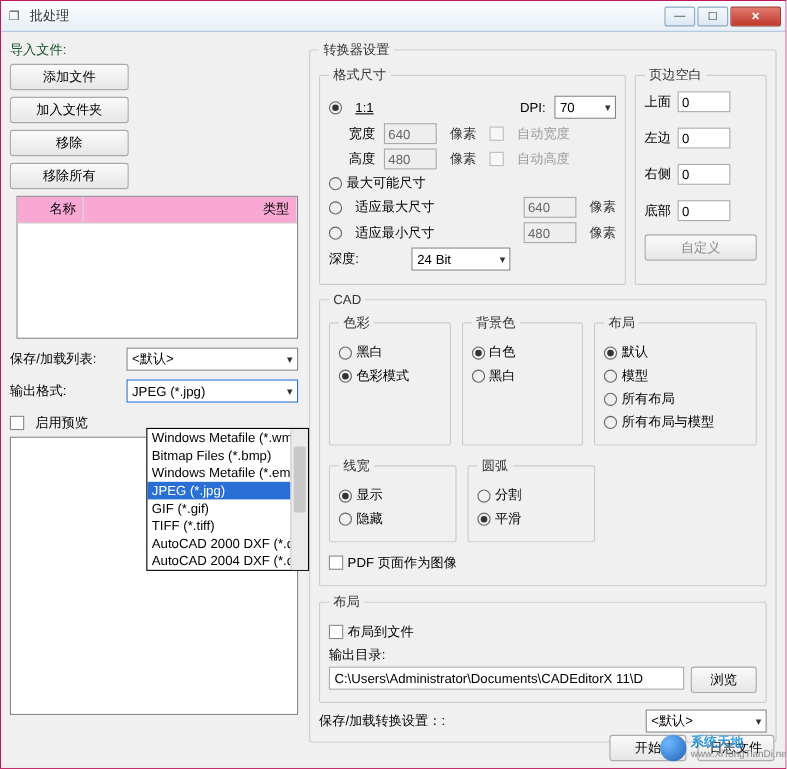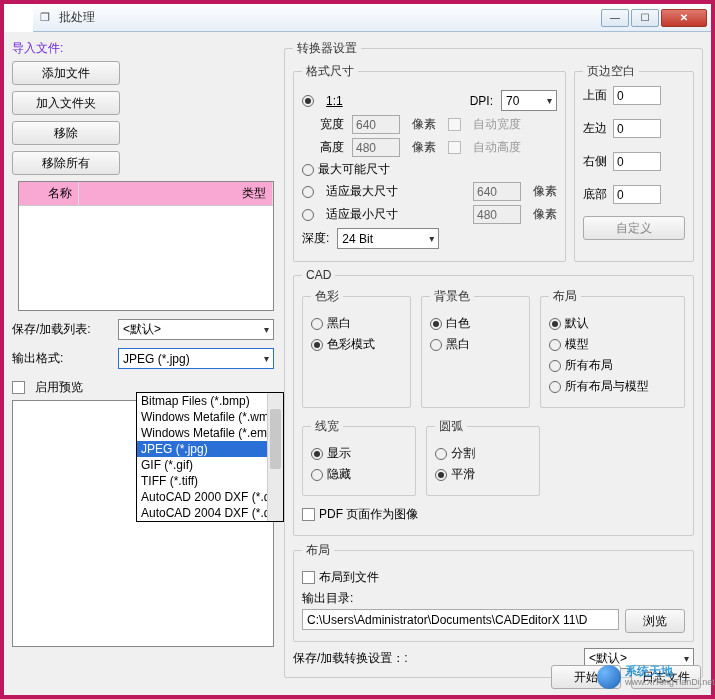--- a/index.html
+++ b/index.html
@@ -1,34 +1,34 @@
 <!DOCTYPE html>
 <html><head>
 <meta charset="utf-8">
 <style>
 * { box-sizing: border-box; font-family: "Microsoft YaHei", "SimSun", sans-serif; font-size: 12px; }
 body { margin: 0; background: #d9e3ed; }
-.window { width: 715px; height: 699px; background: #fff; border: 4px solid #be185d; position: relative; padding-left: 29px; }
+.window { width: 715px; height: 699px; background: #fff; border: 1px solid #be185d; position: relative; }
 .titlebar { height: 28px; background: linear-gradient(#fdfeff, #e6eef7); border-bottom: 1px solid #a8bed6; display: flex; align-items: center; padding: 0 4px; }
 .titlebar-icon { width: 16px; height: 16px; margin-right: 6px; display: flex; align-items: center; justify-content: center; }
 .titlebar-icon::before { content: "❐"; font-size: 11px; color: #555; }
 .titlebar-title { flex: 1; color: #333; }
 .win-btns { display: flex; gap: 2px; }
 .win-btn { width: 28px; height: 18px; border: 1px solid #8aa6c2; background: linear-gradient(#f4f8fc,#dde8f3); border-radius: 2px; display: flex; align-items: center; justify-content: center; font-size: 10px; color: #333; }
 .win-btn.close { width: 46px; background: linear-gradient(#e07a6f,#c0392b); border-color: #a23528; color: #fff; font-weight: bold; }
 .win-btn.close::before { content: "✕"; }
 .win-btn.min::before { content: "—"; }
 .win-btn.max::before { content: "☐"; }
 
 .client { position: absolute; top: 28px; left: 0; right: 0; bottom: 0; background: #f0f0f0; padding: 8px; }
 .cols { display: flex; gap: 10px; height: calc(100% - 40px); }
 .left { width: 262px; display: flex; flex-direction: column; }
 .right { flex: 1; display: flex; flex-direction: column; }
 
-.label { color: #6d28d9; margin-bottom: 4px; }
+.label { color: #14532d; margin-bottom: 4px; }
 .btn { height: 24px; border: 1px solid #aaa; background: linear-gradient(#fafafa,#e6e6e6); border-radius: 3px; padding: 0 10px; display: inline-flex; align-items: center; justify-content: center; min-width: 82px; }
 .btn:disabled, .btn.disabled { color: #888; }
 .btn-col { width: 108px; display: flex; flex-direction: column; gap: 6px; }
 .import-row { display: flex; gap: 6px; }
 .listbox { flex: 1; border: 1px solid #888; background: #fff; margin-left: 6px; display: flex; flex-direction: column; }
 .list-header { display: flex; border-bottom: 1px solid #ccc; background: #f9a8d4; text-align: right; }
 .list-header span { padding: 3px 6px; border-right: 1px solid #ddd; }
 .list-body { flex: 1; }
 
 .form-row { display: flex; align-items: center; margin-top: 8px; gap: 6px; }
@@ -158,21 +158,21 @@
                 <span class="txt-unit">像素</span>
               </div>
               <div class="dim-row">
                 <span class="radio"></span>
                 <span>适应最小尺寸</span>
                 <span class="num-input ro" style="margin-left:auto">480</span>
                 <span class="txt-unit">像素</span>
               </div>
               <div class="dim-row">
                 <span>深度:</span>
-                <div class="combo" style="width:102px;flex:none;">
+                <div class="combo" style="width:90px;flex:none;margin-left:40px">
                     <span>24 Bit</span>
                   </div>
               </div>
             </fieldset>
 
             <fieldset style="width:120px;">
               <legend>页边空白</legend>
               <div class="margin-grid">
                 <span>上面</span>
                 <span class="num-input">0</span>
@@ -242,22 +242,22 @@
             <div class="combo" style="width:110px;flex:none">
                 <span>&lt;默认&gt;</span>
               </div>
           </div>
         </fieldset>
       </div>
     </div>
 
     <div class="dropdown">
       <div id="dd-items">
+          <div class="dropdown-item">Windows Metafile (*.wm</div>
           <div class="dropdown-item">Bitmap Files (*.bmp)</div>
-          <div class="dropdown-item">Windows Metafile (*.wm</div>
           <div class="dropdown-item">Windows Metafile (*.em</div>
           <div class="dropdown-item selected">JPEG (*.jpg)</div>
           <div class="dropdown-item">GIF (*.gif)</div>
           <div class="dropdown-item">TIFF (*.tiff)</div>
           <div class="dropdown-item">AutoCAD 2000 DXF (*.dx</div>
           <div class="dropdown-item">AutoCAD 2004 DXF (*.dx</div>
         </div>
       <div class="dropdown-scroll">
           <div class="thumb"></div>
         </div>

